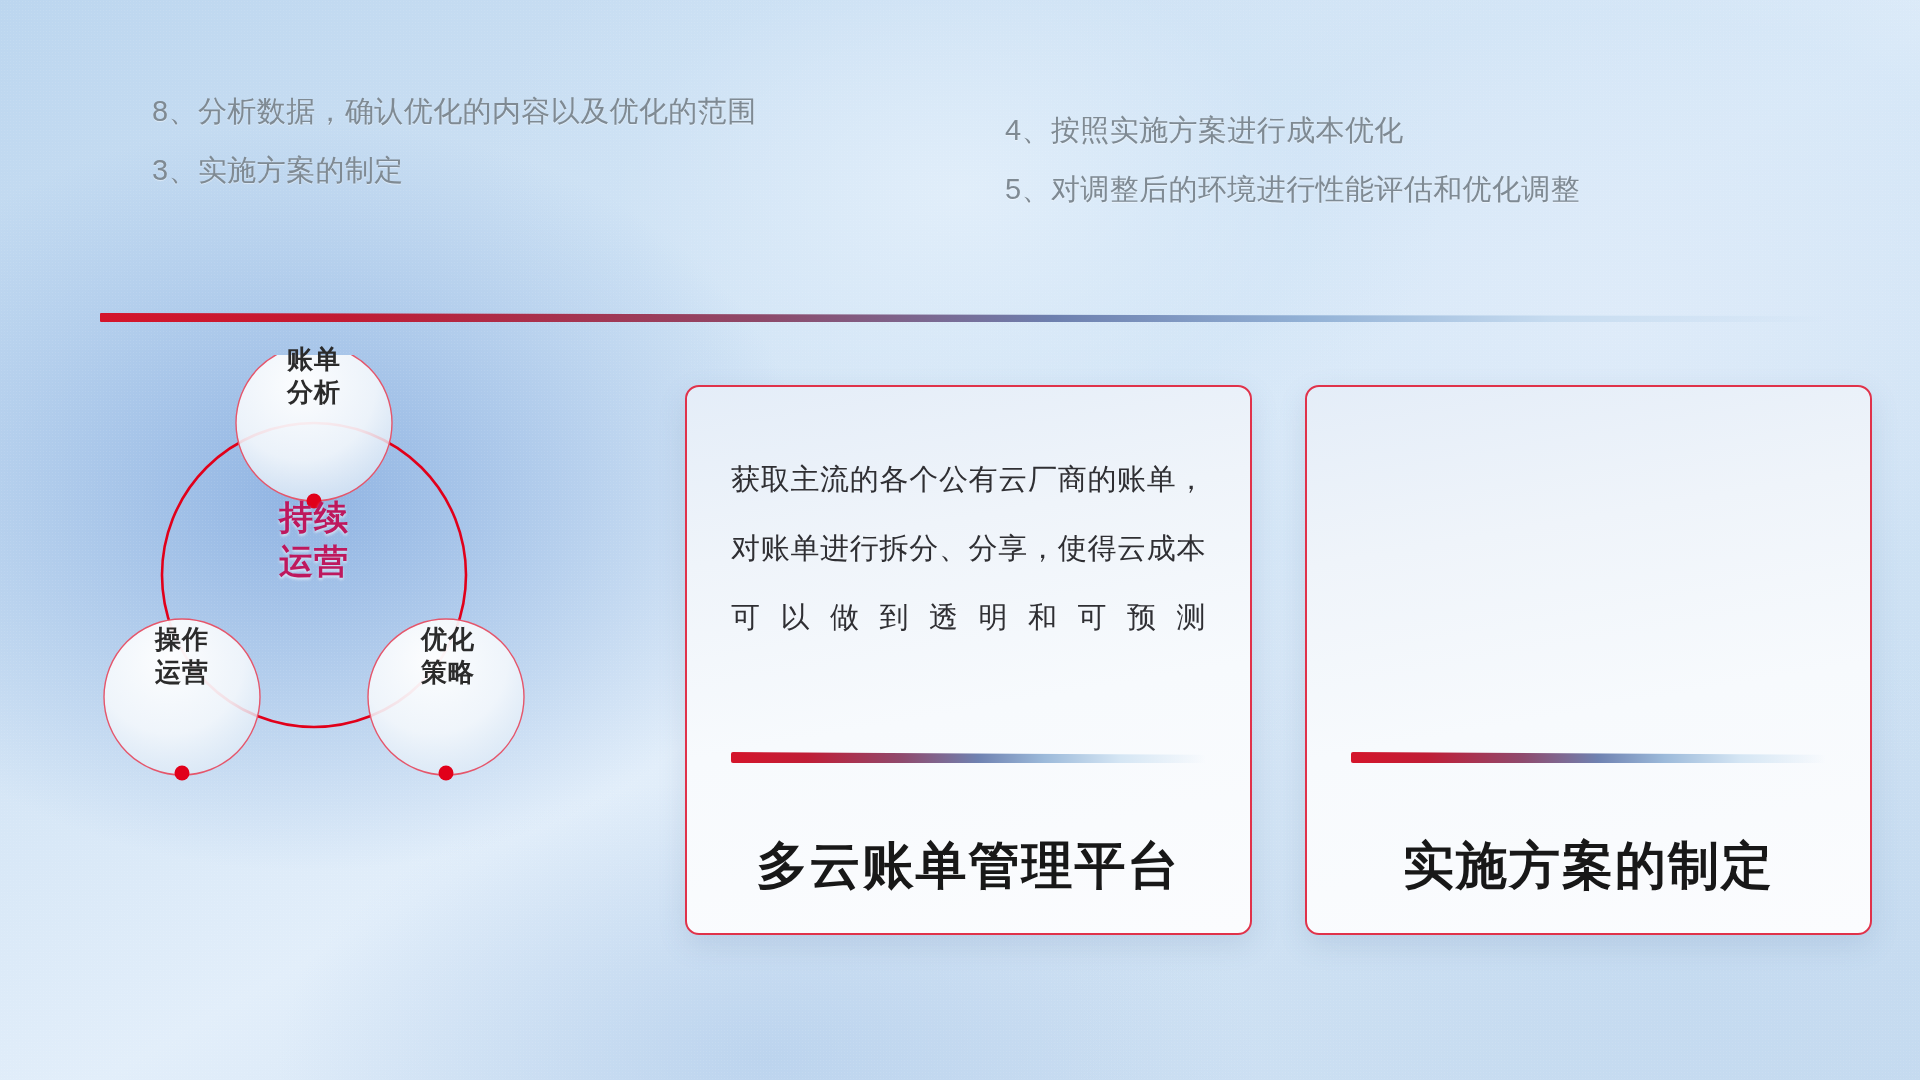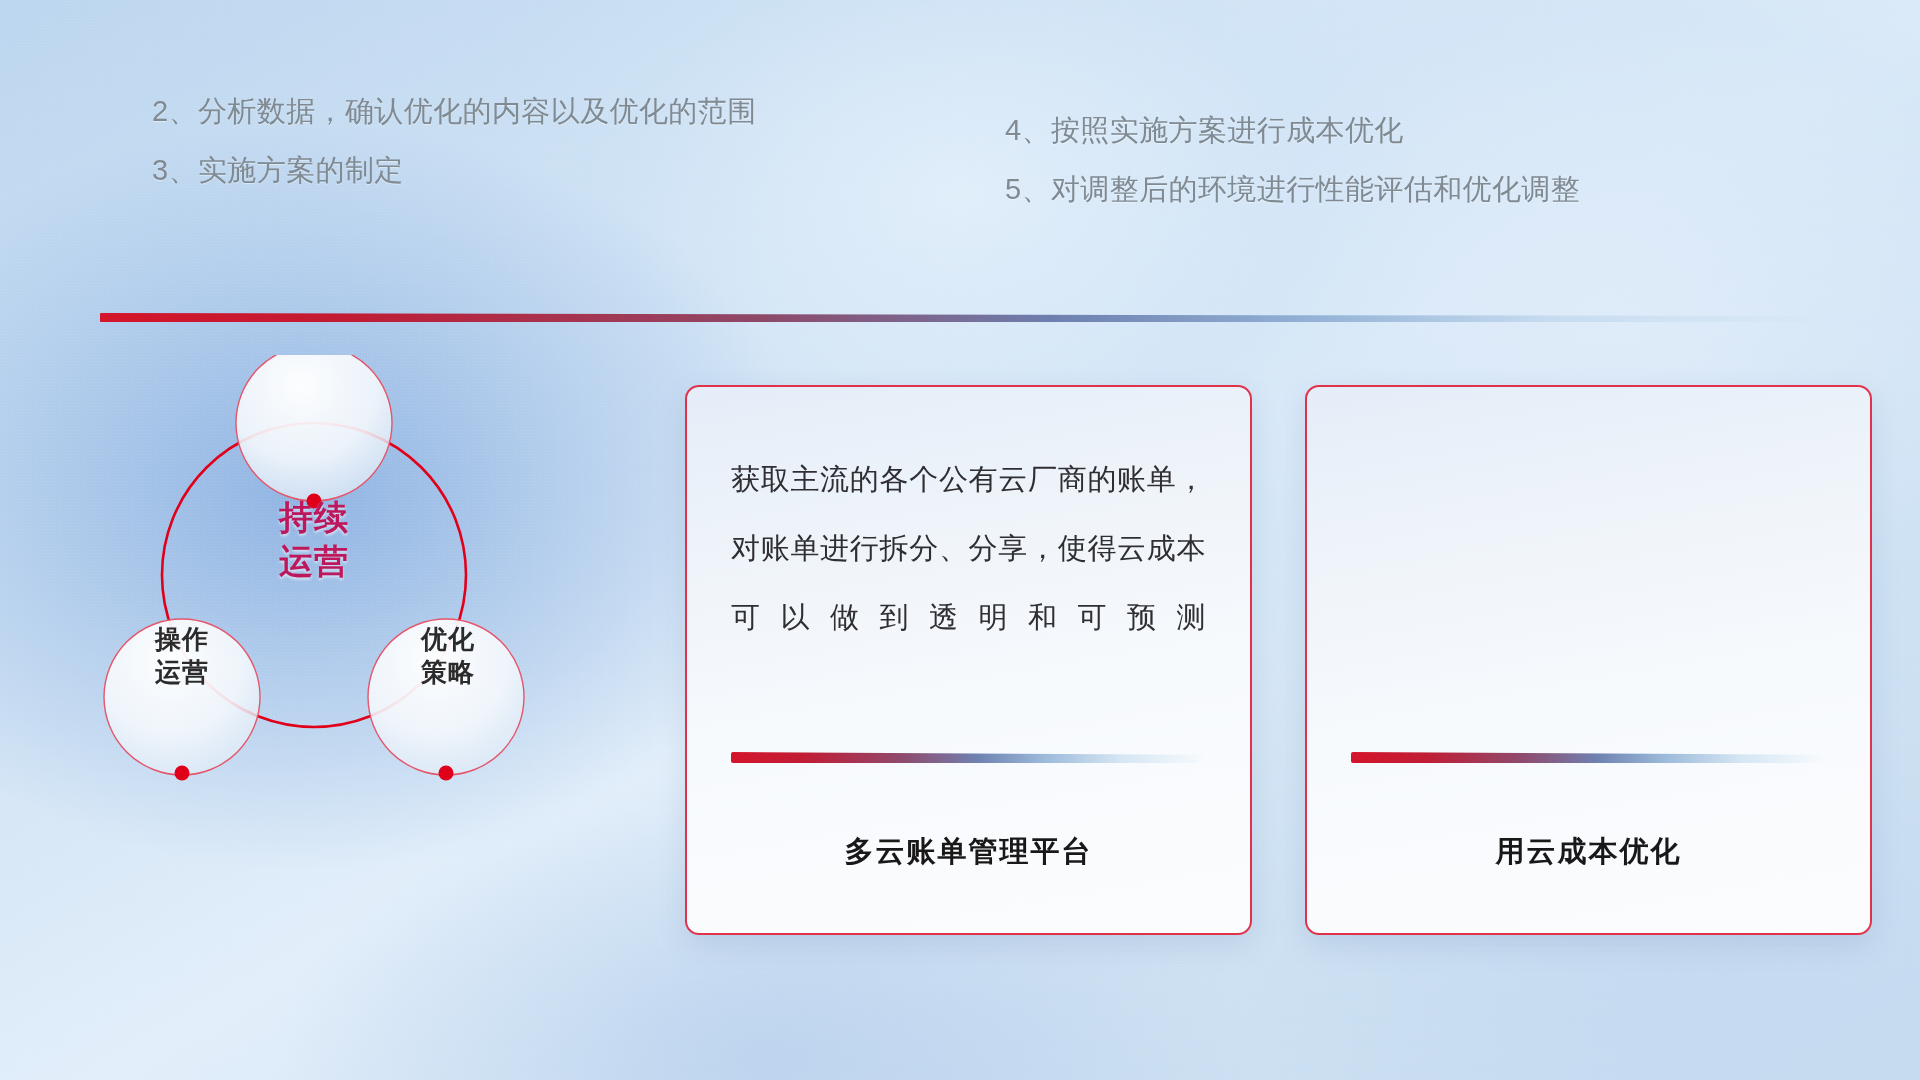--- a/index.html
+++ b/index.html
@@ -105,34 +105,34 @@
     top:365px;
     height:11px;
     background:linear-gradient(90deg, #d4152b 0%, #c01d36 16%, #8f4a6d 36%, #6f82b1 52%, #9cbada 66%, #d5e6f4 82%, rgba(246,250,253,0) 100%);
     clip-path: polygon(0 0, 100% 25%, 100% 100%, 0 100%);
     border-radius:2px;
   }
   .card-title {
     position:absolute;
     left:44px; right:44px;
     top:445px;
-    font-size:29px;
+    font-size:51px;
     font-weight:bold;
     color:#181818;
     letter-spacing:2px;
     text-align:center;
   }
 </style>
 </head>
 <body>
 
 <div id="bg"></div>
 
 <div class="bullets" id="bullets-left">
-  <div class="bullet-line">2、分析数据，确认优化的内容以及优化的范围</div>
+  <div class="bullet-line">8、分析数据，确认优化的内容以及优化的范围</div>
   <div class="bullet-line">3、实施方案的制定</div>
 </div>
 
 <div class="bullets" id="bullets-right">
   <div class="bullet-line">4、按照实施方案进行成本优化</div>
   <div class="bullet-line">5、对调整后的环境进行性能评估和优化调整</div>
 </div>
 
 <div id="divider"></div>
 
@@ -156,30 +156,32 @@
 
     <circle cx="86" cy="342" r="78" fill="url(#bubbleGrad)" stroke="#e5566b" stroke-width="1.4"></circle>
 
     <circle cx="350" cy="342" r="78" fill="url(#bubbleGrad)" stroke="#e5566b" stroke-width="1.4"></circle>
 
     <circle cx="218" cy="146" r="7.5" fill="#e1001a"></circle>
     <circle cx="86" cy="418" r="7.5" fill="#e1001a"></circle>
     <circle cx="350" cy="418" r="7.5" fill="#e1001a"></circle>
   </svg>
 
+  <div class="bubble-label" id="label-top">账单
+分析</div>
   <div class="bubble-label" id="label-left">操作
 运营</div>
   <div class="bubble-label" id="label-right">优化
 策略</div>
   <div class="bubble-label" id="label-center">持续
 运营</div>
 </div>
 
 <div class="card" id="card-1">
   <div class="card-body">获取主流的各个公有云厂商的账单，对账单进行拆分、分享，使得云成本可以做到透明和可预测</div>
   <div class="card-rule"></div>
   <div class="card-title">多云账单管理平台</div>
 </div>
 
 <div class="card" id="card-2">
   <div class="card-rule"></div>
-  <div class="card-title">用云成本优化</div>
+  <div class="card-title">实施方案的制定</div>
 </div>
 
 </body></html>

